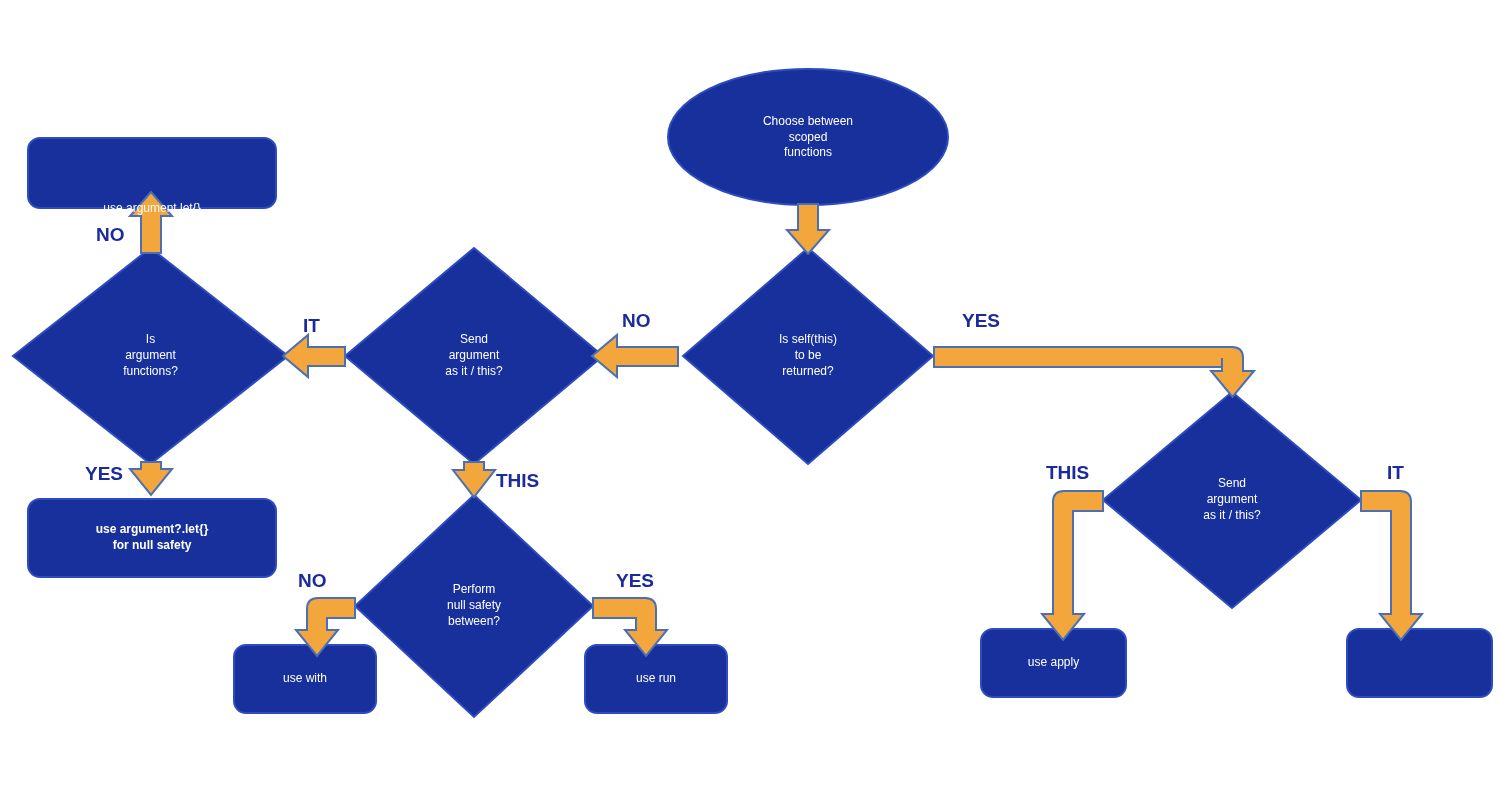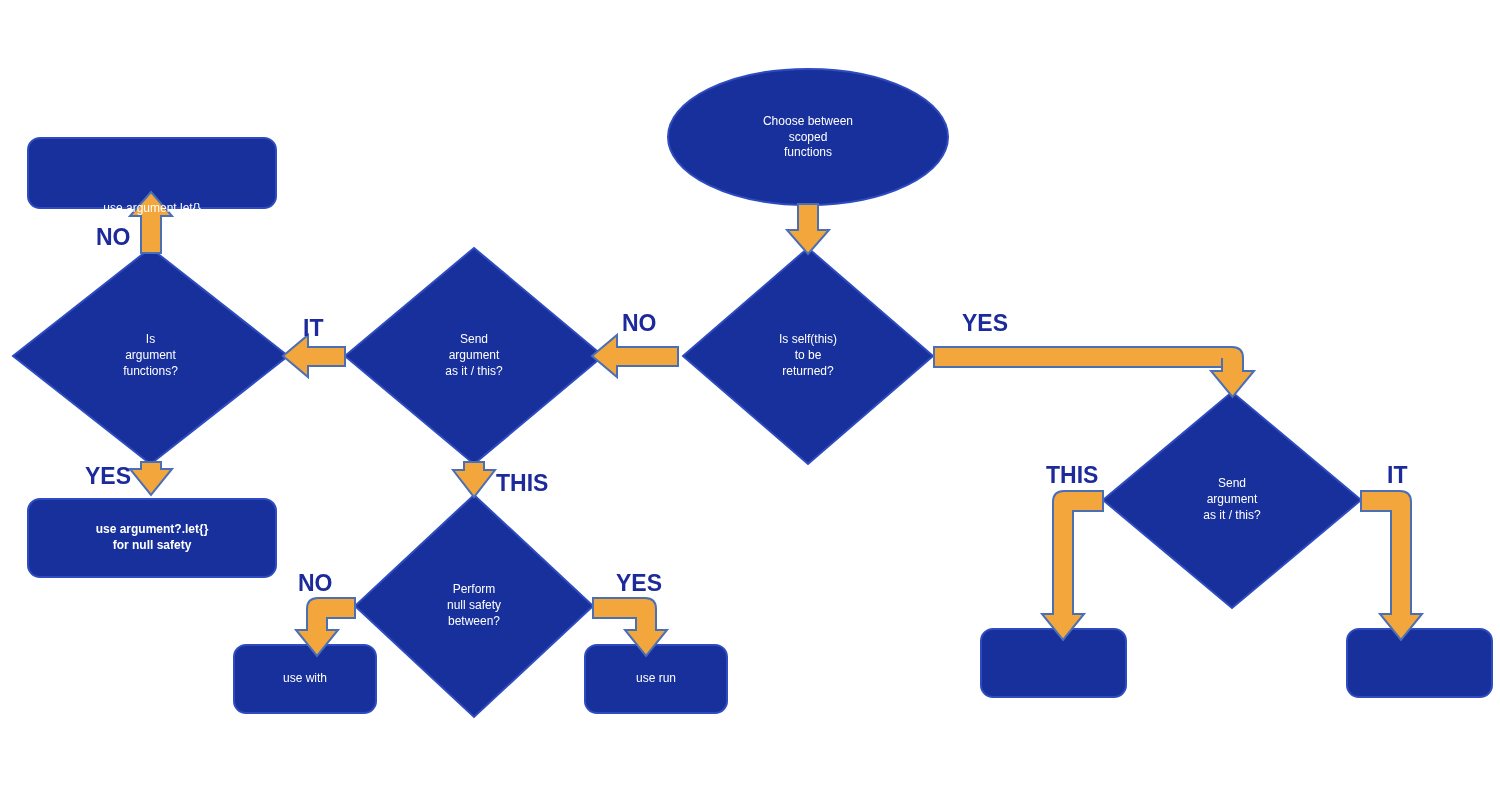--- a/index.html
+++ b/index.html
@@ -31,21 +31,21 @@
     color: #ffffff;
     font-size: 12px;
     line-height: 1.32;
     white-space: pre-line;
     pointer-events: none;
     font-family: "Liberation Sans", sans-serif;
   }
   .edge-label {
     position: absolute;
     color: #1c2a9c;
-    font-size: 23px;
+    font-size: 19px;
     font-weight: 700;
     white-space: nowrap;
     font-family: "Liberation Sans", sans-serif;
   }
 </style>
 </head>
 <body>
 
 <div id="canvas">
 
@@ -138,20 +138,21 @@
 between?</div>
 
   <div class="node-text" style="left:585px; top:645px; width:142px; height:68px;">use run</div>
 
   <div class="node-text" style="left:234px; top:645px; width:142px; height:68px;">use with</div>
 
   <div class="node-text" style="left:1103px; top:392px; width:258px; height:216px;">Send
 argument
 as it / this?</div>
 
+  <div class="node-text" style="left:981px; top:629px; width:145px; height:68px;">use apply</div>
 
 
   <div class="edge-label" style="left:622px; top:310px;">NO</div>
 
   <div class="edge-label" style="left:962px; top:310px;">YES</div>
 
   <div class="edge-label" style="left:303px; top:315px;">IT</div>
 
   <div class="edge-label" style="left:496px; top:470px;">THIS</div>
 

